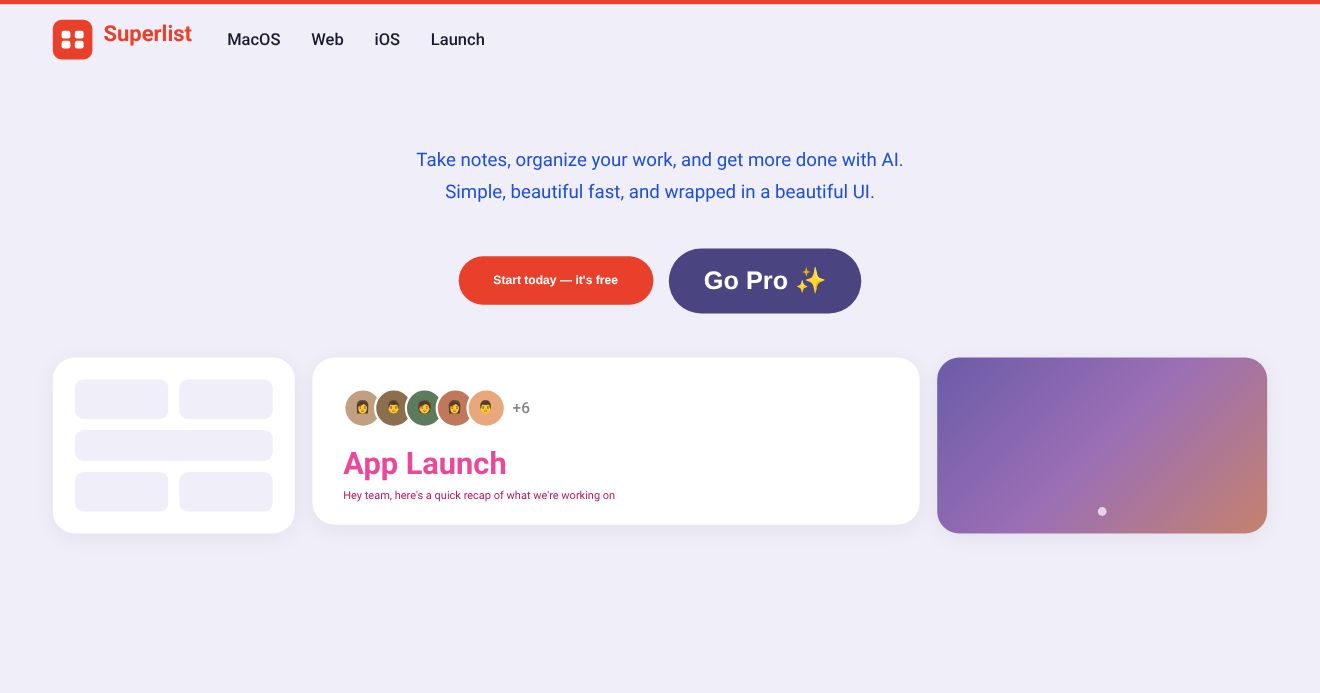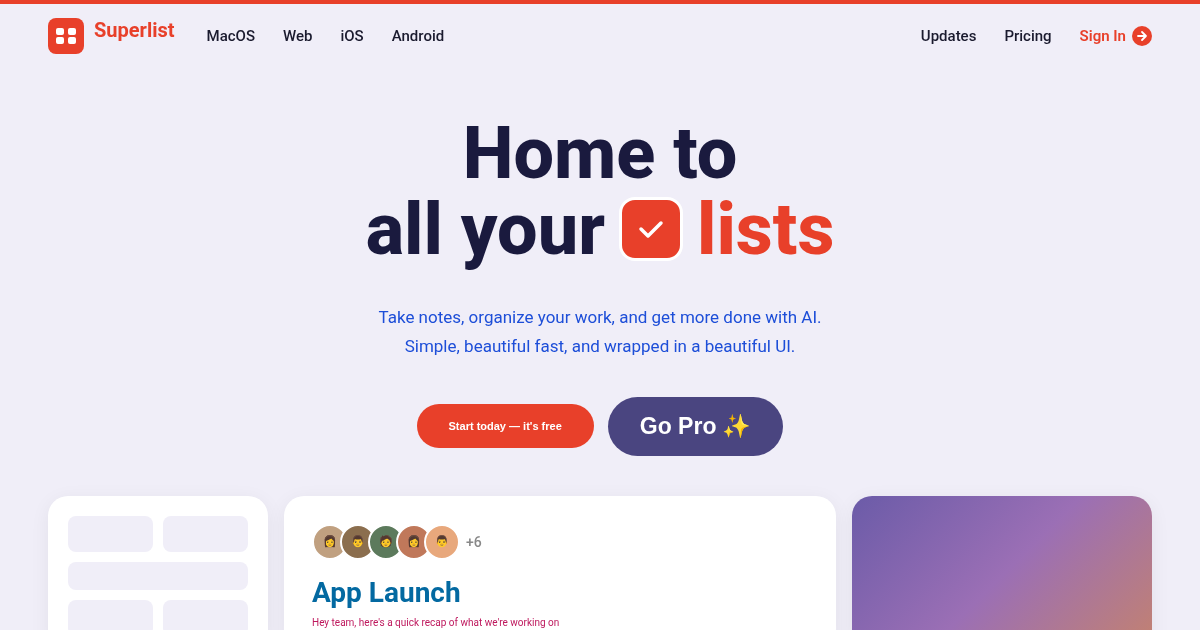--- a/index.html
+++ b/index.html
@@ -269,21 +269,21 @@
     .avatar-count {
       margin-left: 6px;
       font-size: 14px;
       color: #888;
       font-weight: 500;
     }
 
     .card-app-title {
       font-size: 28px;
       font-weight: 700;
-      color: #0369a1;
+      color: #ec4899;
       margin-bottom: 8px;
     }
 
     .card-app-text {
       font-size: 10px;
       color: #be185d;
     }
 
     .card-right {
       width: 300px;
@@ -318,50 +318,26 @@
         <rect x="13" y="10" width="8" height="7" rx="2" fill="white"></rect>
       </svg>
     </div>
     <span class="logo-text">Superlist</span>
   </div>
 
   <div class="nav-links">
     <a class="nav-link">MacOS</a>
     <a class="nav-link">Web</a>
     <a class="nav-link">iOS</a>
-    <a class="nav-link">Android</a>
-  </div>
-
-  <div class="nav-right">
-    <a class="nav-link">Updates</a>
-    <a class="nav-link">Pricing</a>
-    <div class="sign-in">
-      <span>Sign In</span>
-      <div class="sign-in-arrow">
-        <svg width="12" height="12" viewBox="0 0 12 12" fill="none">
-          <path d="M2 6h8M6 2l4 4-4 4" stroke="white" stroke-width="1.8" stroke-linecap="round" stroke-linejoin="round"></path>
-        </svg>
-      </div>
-    </div>
-  </div>
+    <a class="nav-link">Launch</a>
+  </div>
+
 </nav>
 
 <section class="hero">
-  <div class="hero-title">
-    <span class="hero-title-line1">Home to</span>
-    <div class="hero-title-line2">
-      <span>all your</span>
-      <div class="check-icon">
-        <svg viewBox="0 0 36 36" fill="none">
-          <path d="M8 18l7 7 13-13" stroke="white" stroke-width="3.5" stroke-linecap="round" stroke-linejoin="round"></path>
-        </svg>
-      </div>
-      <span class="hero-title-lists">lists</span>
-    </div>
-  </div>
 
   <p class="hero-subtitle">
     <span>Take notes, organize your work, and get more done with AI.</span><br>
     <span>Simple, beautiful fast, and wrapped in a beautiful UI.</span>
   </p>
 
   <div class="hero-buttons">
     <button class="btn-primary">Start today — it's free</button>
     <button class="btn-secondary">Go Pro ✨</button>
   </div>

